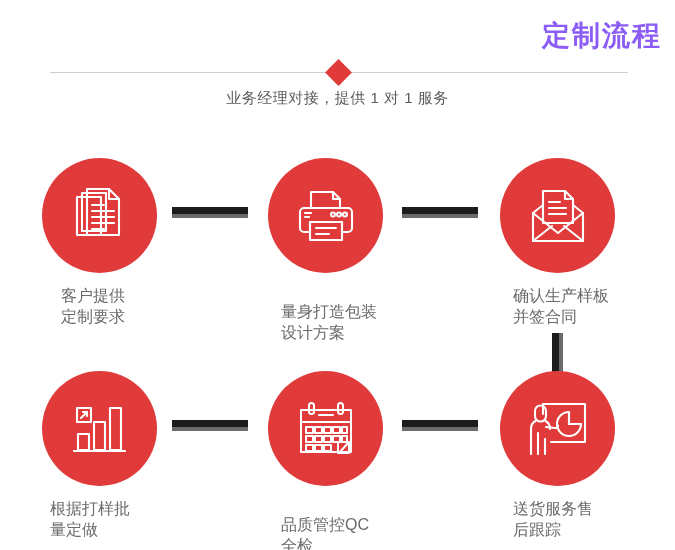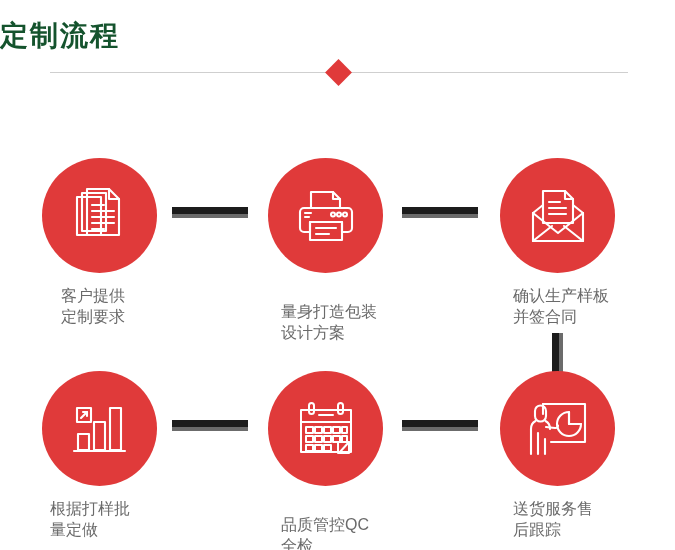--- a/index.html
+++ b/index.html
@@ -26,24 +26,24 @@
     top: 0;
     left: 0;
     width: 675px;
     height: 130px;
   }
   .page-title {
     position: absolute;
     top: 17px;
     left: 0;
     width: 662px;
-    text-align: left;
+    text-align: right;
     font-size: 28px;
     font-weight: bold;
-    color: #14532d;
+    color: #8b5cf6;
     letter-spacing: 2px;
     line-height: 38px;
   }
   .divider-wrap {
     position: absolute;
     top: 63px;
     left: 50px;
     width: 578px;
     height: 20px;
   }
@@ -171,20 +171,21 @@
 <div class="page">
 
   <div class="header">
     <div class="page-title">定制流程</div>
 
     <div class="divider-wrap">
       <div class="divider-line"></div>
       <div class="divider-diamond"></div>
     </div>
 
+    <div class="subtitle">业务经理对接，提供 1 对 1 服务</div>
   </div>
 
   <div class="circle c1">
     <span>
       <svg width="66" height="66" viewBox="0 0 66 66" fill="none" stroke="#ffffff" stroke-width="2.1" stroke-linejoin="round" stroke-linecap="round">
         <path d="M10 14h24v38H10z"></path>
         <path d="M15 10h24v38H15z"></path>
         <path d="M20 6h22l10 10v36H20z"></path>
         <path d="M42 6v10h10"></path>
         <path d="M25 22h12"></path>

